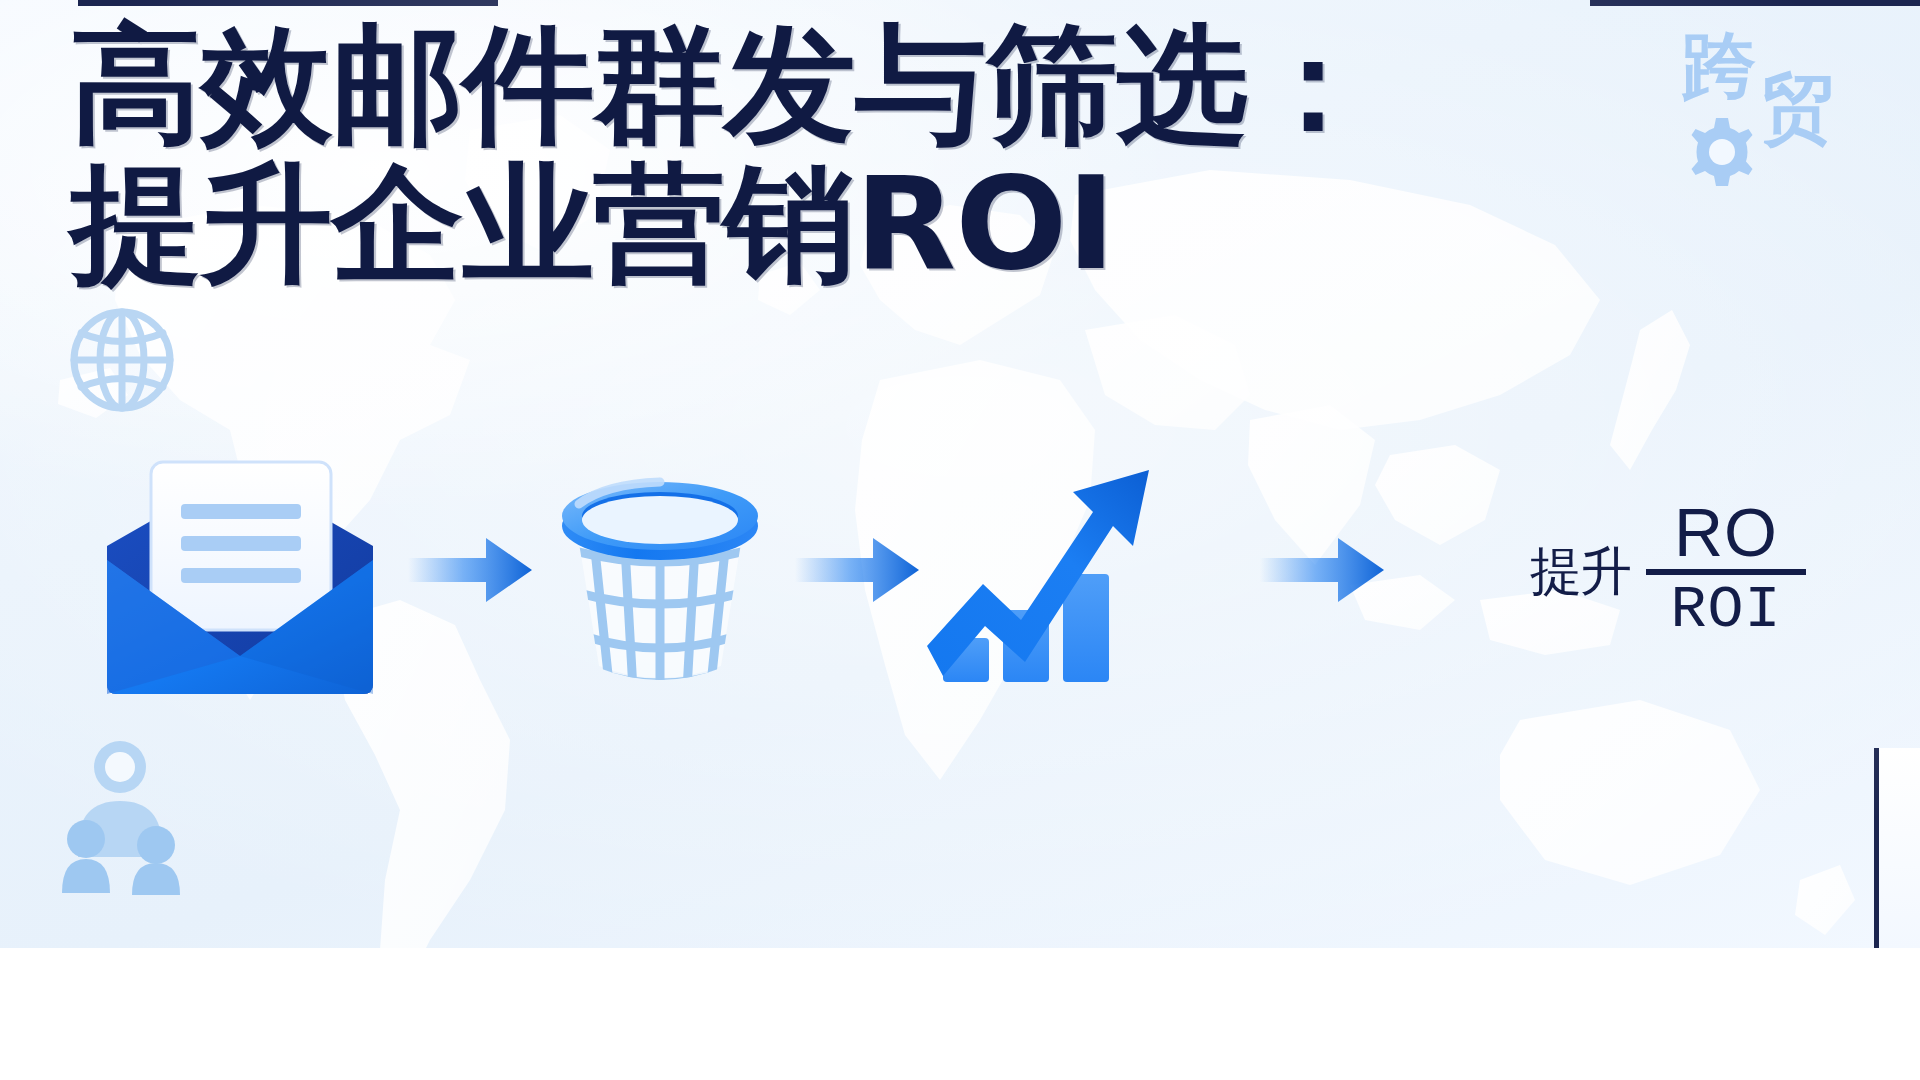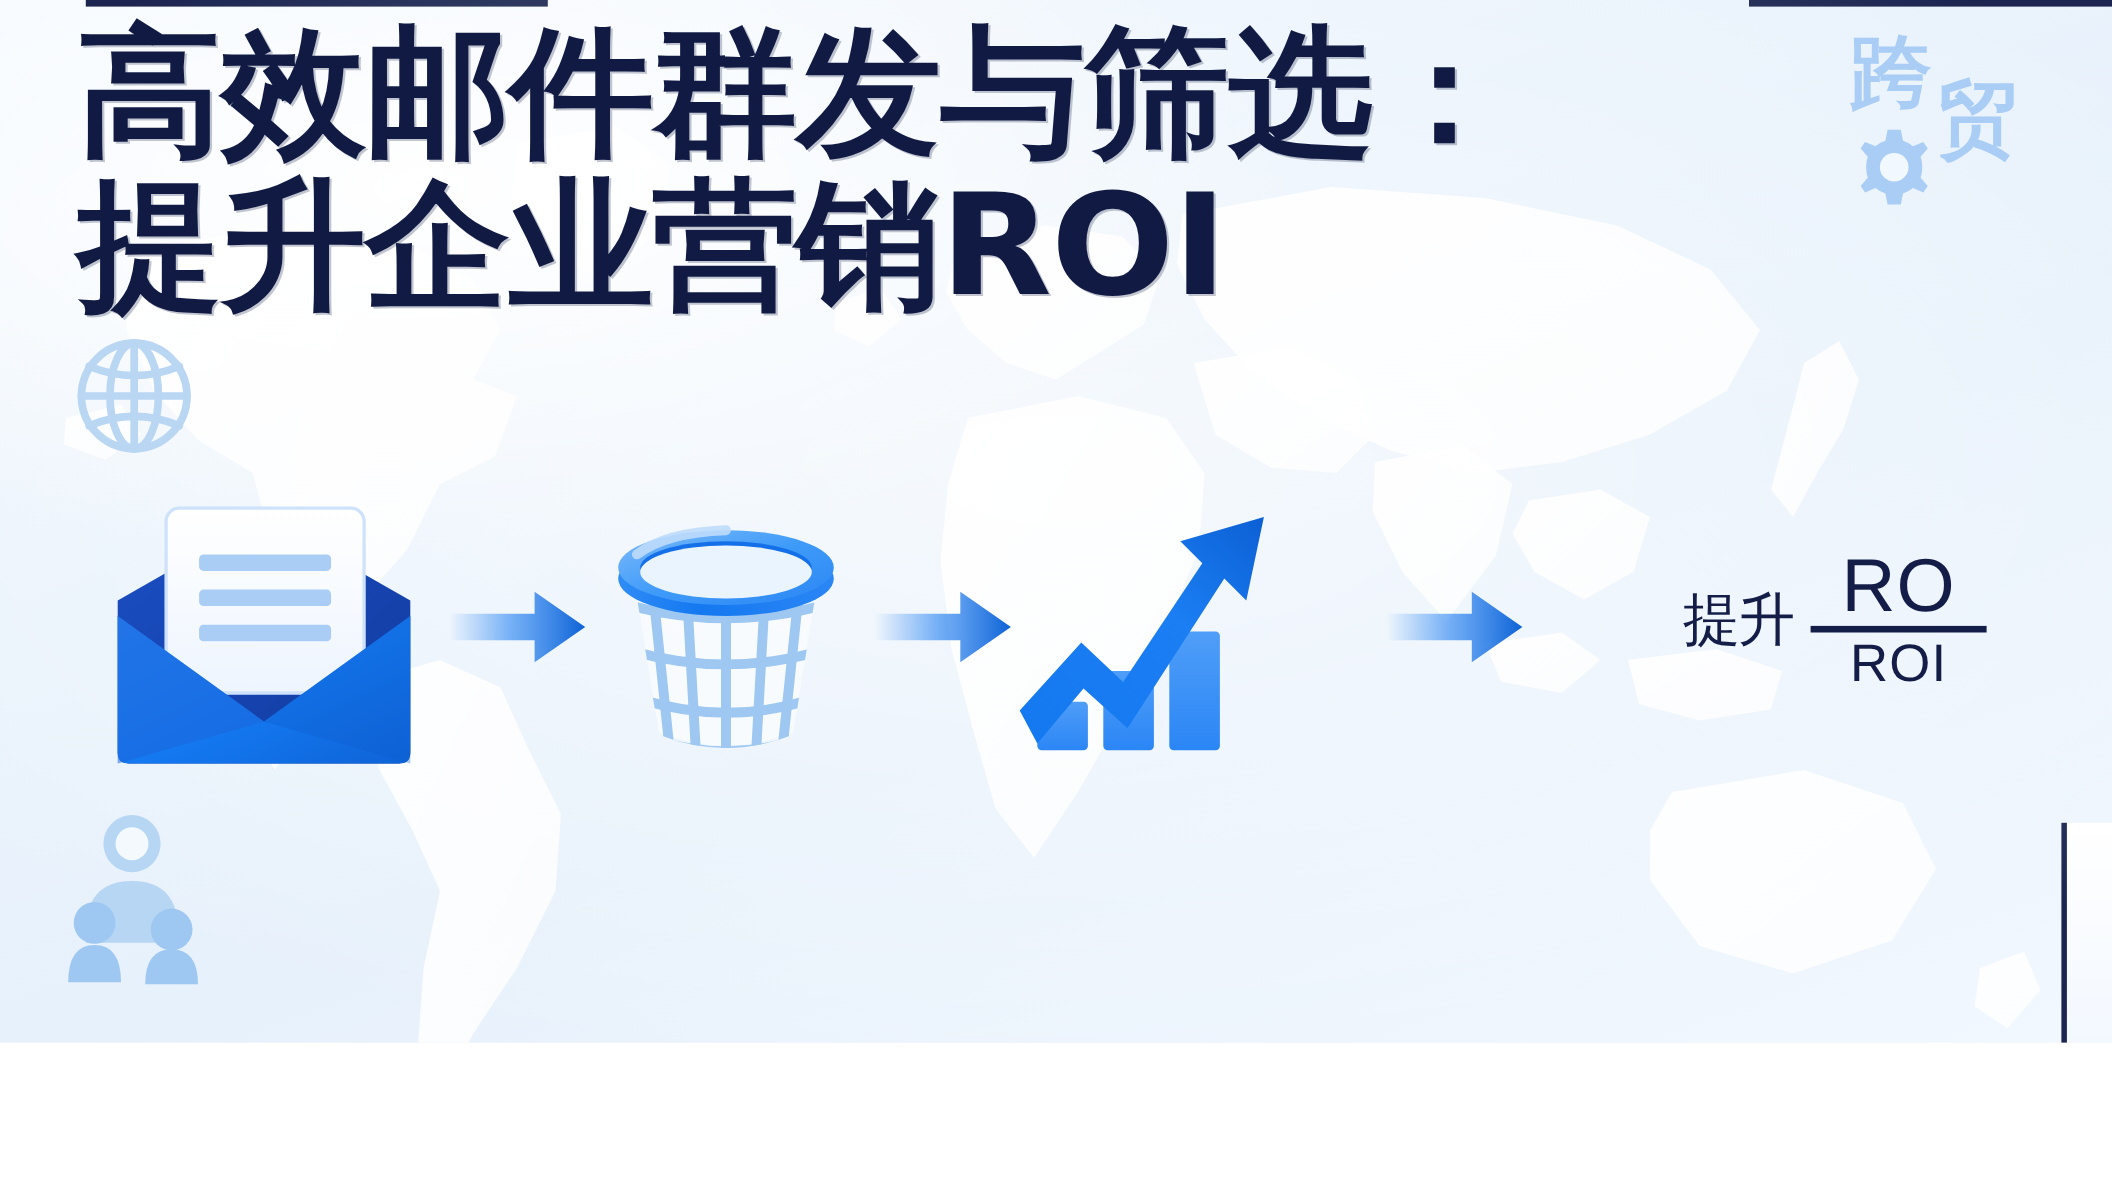--- a/index.html
+++ b/index.html
@@ -118,22 +118,22 @@
     color:#131d48;
   }
   #roi-block .roi-num {
     font-size:68px; line-height:0.95; letter-spacing:1px;
     text-align:left; padding:0 4px 4px 4px;
   }
   #roi-block .roi-bar {
     height:6px; background:#131d48; width:100%; min-width:160px;
   }
   #roi-block .roi-den {
-    font-size:48px; line-height:1.05; letter-spacing:1px;
-    text-align:left; padding:4px 4px 0 4px;
+    font-size:60px; line-height:1.05; letter-spacing:1px;
+    text-align:left; padding:4px 4px 0 4px;font-family:Liberation Mono, monospace;
   }
 
   
   #globe-deco { position:absolute; left:62px; top:300px; z-index:4; }
 
   
   #people-deco { position:absolute; left:60px; top:735px; z-index:4; }
 
   
   #vignette {

